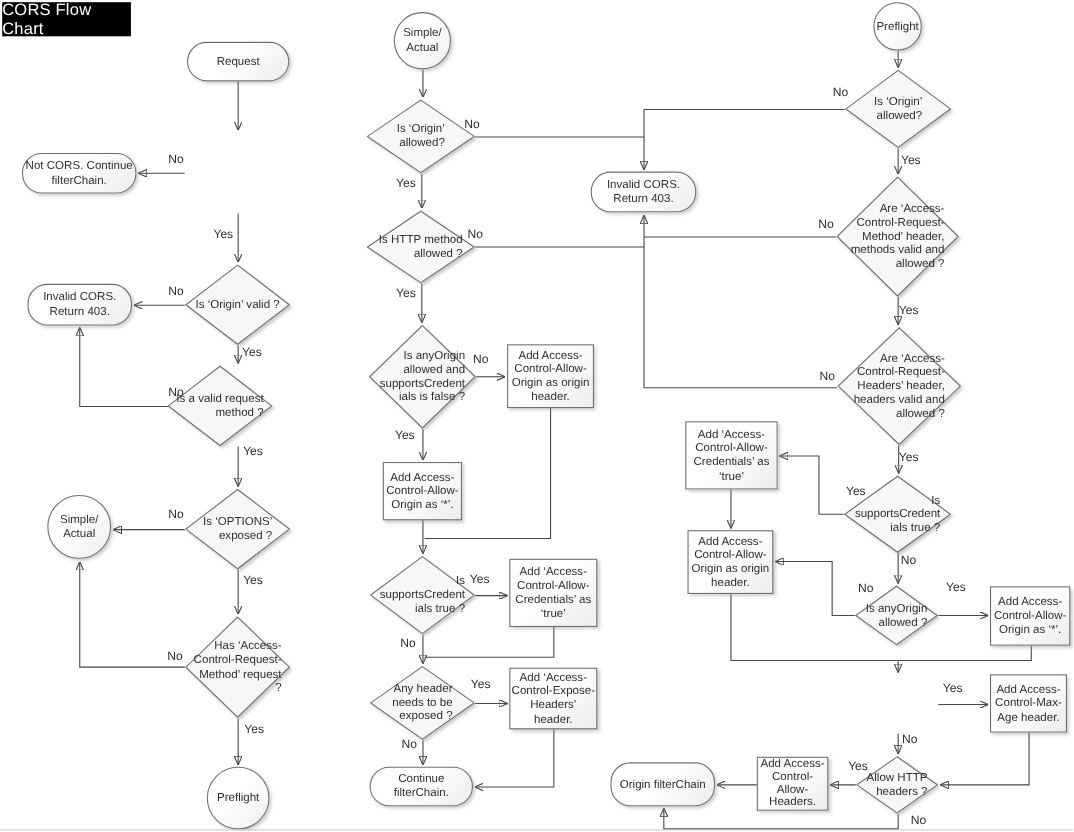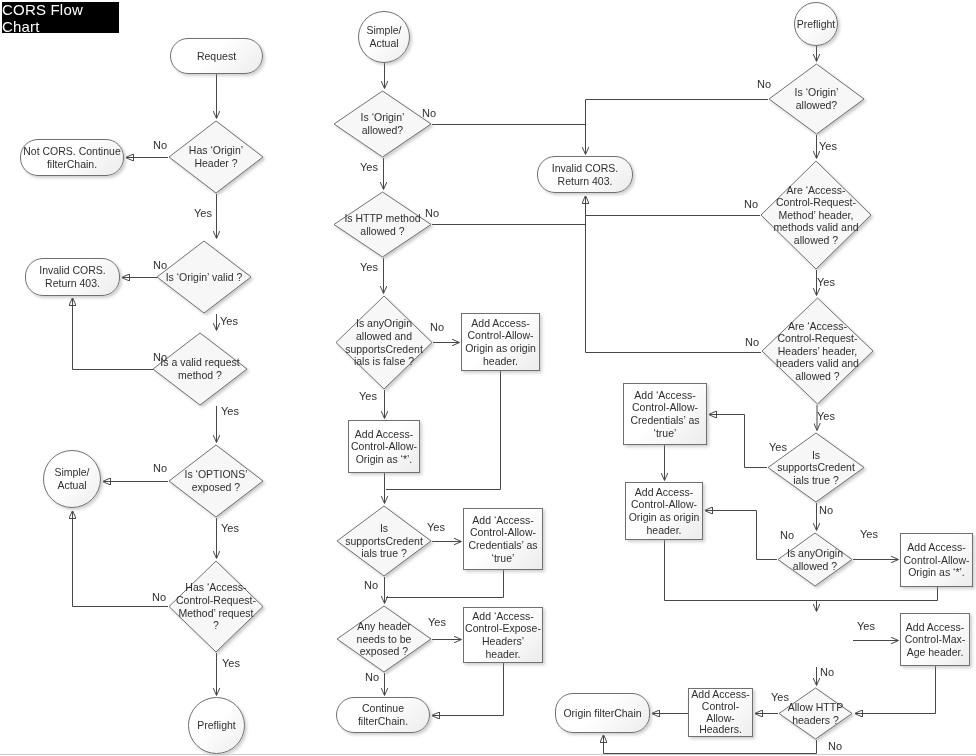--- a/index.html
+++ b/index.html
@@ -10,21 +10,21 @@
   .title{position:absolute;left:2px;top:2px;width:117px;height:31px;background:#000000;color:#ffffff;
          font-size:15px;display:flex;align-items:center;justify-content:center;letter-spacing:.2px;}
   .node{position:absolute;display:flex;align-items:center;justify-content:center;box-sizing:border-box;}
   .box .lbl,.lbl{white-space:pre-line;text-align:center;font-size:10.5px;line-height:1.2;color:#2f2f2f;}
   .rect,.stadium,.circle{border:1px solid #707070;background:linear-gradient(135deg,#ffffff 45%,#ececec 100%);
          box-shadow:2px 2px 3px rgba(150,150,150,.45);}
   .stadium{border-radius:18px;}
   .circle{border-radius:50%;}
   .diamond svg.dshape{position:absolute;left:0;top:0;width:100%;height:100%;
          filter:drop-shadow(2px 2px 1.5px rgba(150,150,150,.5));}
-  .diamond .lbl{position:relative;z-index:2;}
+  .diamond .lbl{position:relative;z-index:2;text-align:right;}
   .dshape polygon{fill:#f7f7f7;stroke:#707070;stroke-width:1;}
   .elabel{position:absolute;transform:translate(-50%,-50%);font-size:11px;color:#2f2f2f;}
   .bottom-line{position:absolute;left:0;top:754px;width:976px;height:1px;background:#cccccc;}
 </style>
 </head>
 <body>
 
 <div id="canvas">
 
   <svg id="edges" width="976" height="756" viewBox="0 0 976 756">
@@ -82,32 +82,25 @@
     <path d="M778,713.5 H755" marker-end="url(#arr)"></path>
     <path d="M688,713.5 H652" marker-end="url(#arr)"></path>
     <path d="M816.5,740 V753.5 H603.5 V735" marker-end="url(#arr)"></path>
   </svg>
 
   <div class="title">CORS Flow Chart</div>
 
   <div class="node stadium" style="left:170px;top:38px;width:93px;height:36px">
       <div class="lbl">Request</div>
     </div>
-  <div class="node diamond" style="left:168px;top:120px;width:96px;height:74px">
-      <svg class="dshape" viewBox="0 0 96 74" preserveAspectRatio="none">
-        <polygon points="48,1 95,37 48,73 1,37"></polygon>
-      </svg>
-      <div class="lbl">Has ‘Origin’
-Header ?</div>
-    </div>
   <div class="node stadium" style="left:20px;top:139px;width:104px;height:37px">
       <div class="lbl">Not CORS. Continue
 filterChain.</div>
     </div>
-  <div class="node diamond" style="left:156px;top:240px;width:96px;height:74px">
+  <div class="node diamond" style="left:168px;top:240px;width:96px;height:74px">
       <svg class="dshape" viewBox="0 0 96 74" preserveAspectRatio="none">
         <polygon points="48,1 95,37 48,73 1,37"></polygon>
       </svg>
       <div class="lbl">Is ‘Origin’ valid ?</div>
     </div>
   <div class="node stadium" style="left:25px;top:258px;width:95px;height:38px">
       <div class="lbl">Invalid CORS.
 Return 403.</div>
     </div>
   <div class="node diamond" style="left:152px;top:332px;width:96px;height:74px">

